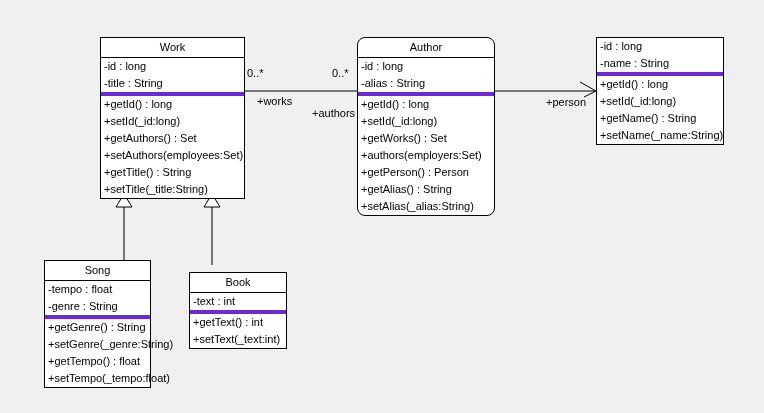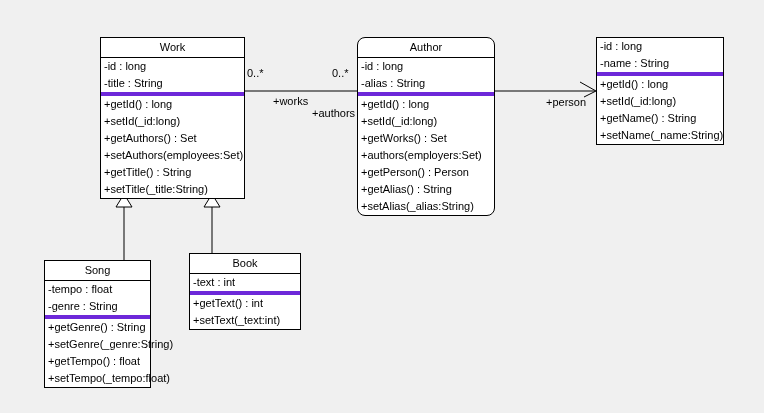--- a/index.html
+++ b/index.html
@@ -112,30 +112,30 @@
       <div class="uml-row">-genre : String</div>
     </div>
     <div class="uml-methods">
       <div class="uml-row">+getGenre() : String</div>
       <div class="uml-row">+setGenre(_genre:String)</div>
       <div class="uml-row">+getTempo() : float</div>
       <div class="uml-row">+setTempo(_tempo:float)</div>
     </div>
   </div>
 
-  <div class="uml-class" style="left:189px;top:253px;width:112px;">
+  <div class="uml-class" style="left:189px;top:272px;width:98px;">
     <div class="uml-title">Book</div>
     <div class="uml-attrs">
       <div class="uml-row">-text : int</div>
     </div>
     <div class="uml-methods">
       <div class="uml-row">+getText() : int</div>
       <div class="uml-row">+setText(_text:int)</div>
     </div>
   </div>
 
   <span class="edge-label" style="left:247px;top:68px;">0..*</span>
   <span class="edge-label" style="left:332px;top:68px;">0..*</span>
-  <span class="edge-label" style="left:246px;top:96px;padding-left:27px;">+works</span>
+  <span class="edge-label" style="left:230px;top:96px;padding-left:27px;">+works</span>
   <span class="edge-label" style="left:312px;top:108px;">+authors</span>
   <span class="edge-label" style="left:546px;top:97px;">+person</span>
 
 </div>
 
 </body></html>

